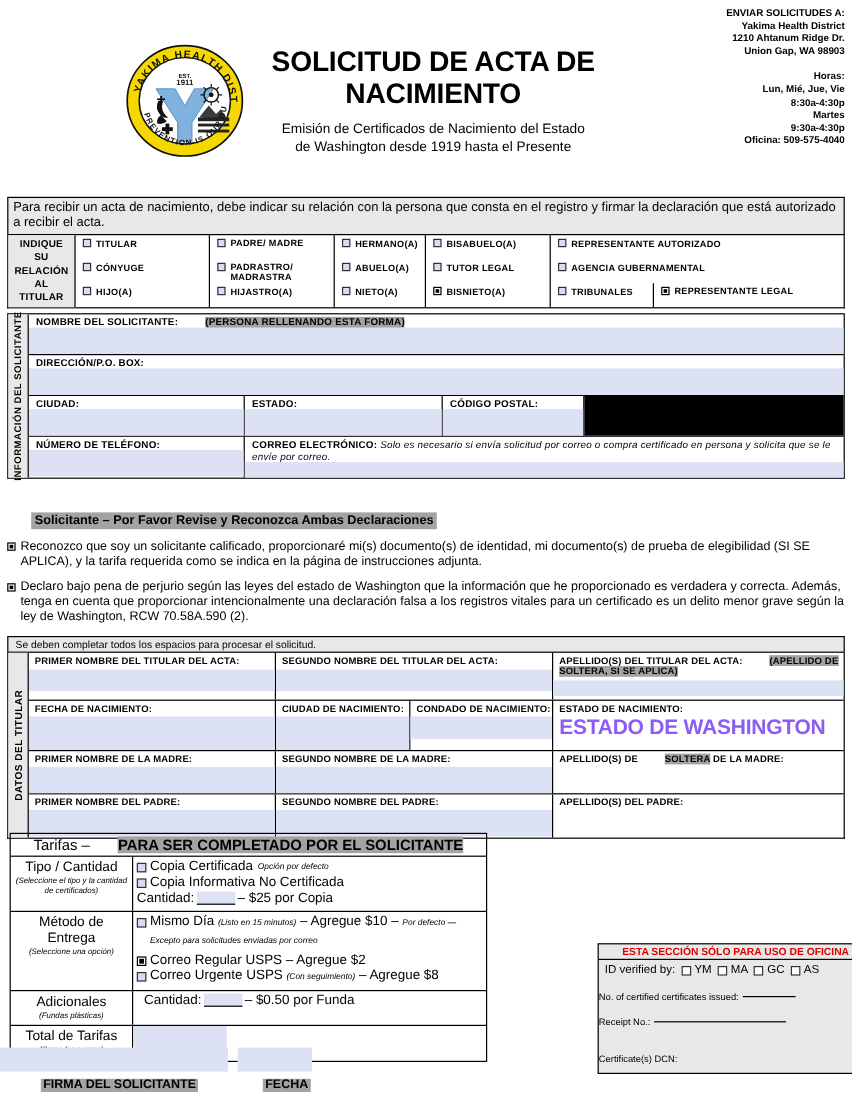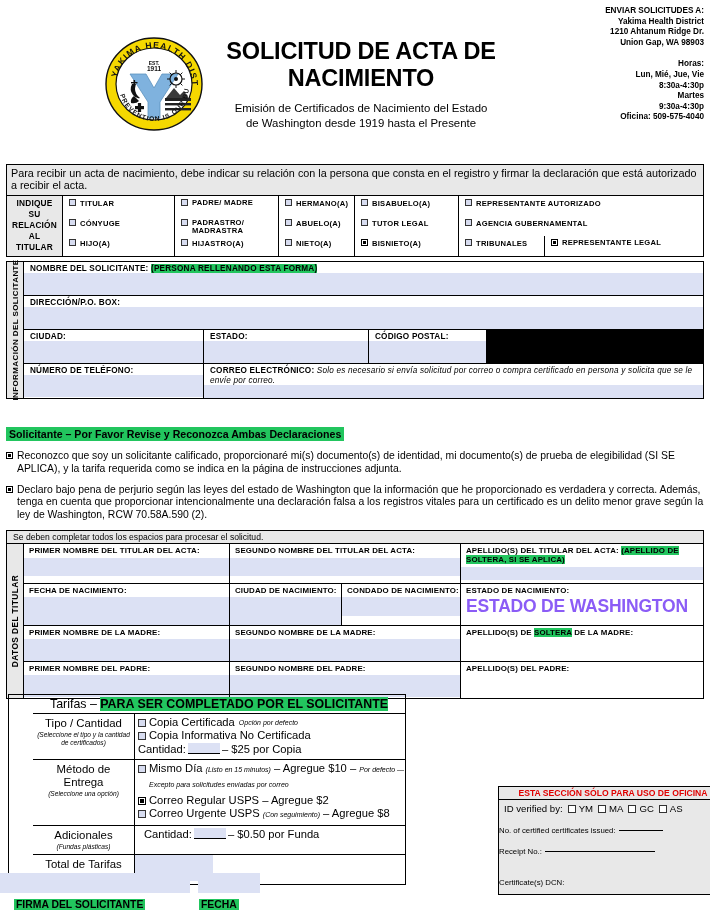--- a/index.html
+++ b/index.html
@@ -22,21 +22,21 @@
 
   .logo-wrap { position: absolute; left: 104px; top: 34px; width: 100px; height: 100px; }
   .title-block { position: absolute; left: 196px; top: 38px; width: 330px; text-align: center; }
   .title-main {
     font-size: 23.5px; font-weight: bold; line-height: 27px;
     letter-spacing: -0.2px;
   }
   .title-sub { margin-top: 9px; font-size: 11.4px; line-height: 14.5px; }
 
   
-  .hl { background: #22c55e; }
+  .hl { background: #a3a3a3; margin-left: 20px; }
   .fill { background: #DCE1F4; }
 
   .sec {
     position: absolute; left: 6px; width: 698px;
   }
 
   
   .rel-intro {
     border: 1.2px solid #000; background: #E8E8E8;
     font-size: 10.8px; line-height: 12.4px; padding: 2px 4px 3px 4px;
@@ -122,21 +122,21 @@
   .td-row:last-child { border-bottom: none; }
   .td-cell { border-right: 1.2px solid #000; }
   .td-cell:last-child { border-right: none; }
   .td-lbl { font-size: 7.9px; font-weight: bold; letter-spacing: .15px; padding: 2px 0 0 5px; line-height: 9.4px; }
   .wa-state {
     color: #8b5cf6; font-size: 17.5px; font-weight: bold; letter-spacing: -.2px;
     padding-left: 5px; margin-top: 1px;
   }
 
   
-  .fees { position: absolute; left: 8px; top: 694px; width: 398px; border: 1.2px solid #000; padding-left: 24px; }
+  .fees { position: absolute; left: 8px; top: 694px; width: 398px; border: 1.2px solid #000; }
   .fees-head {
     border-bottom: 1.2px solid #000; text-align: center; font-size: 12.4px;
     padding: 2px 0 2px 0; font-weight: bold;
   }
   .fees-head .t1 { font-weight: normal; }
   .fees-row { display: flex; border-bottom: 1.2px solid #000; }
   .fees-row:last-child { border-bottom: none; }
   .fees-lbl {
     width: 102px; flex: 0 0 102px; border-right: 1.2px solid #000; text-align: center;
     padding: 3px 3px 4px 3px;

